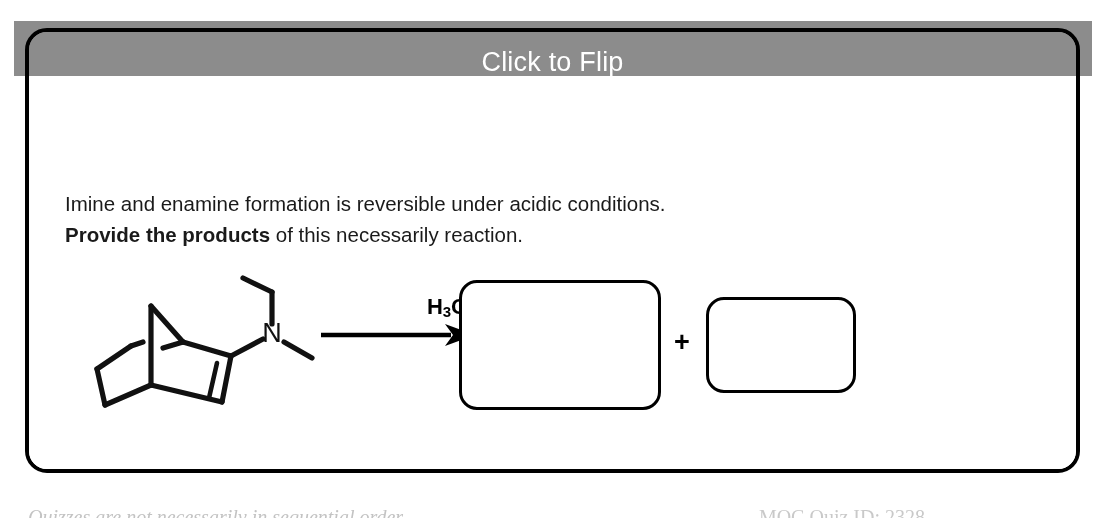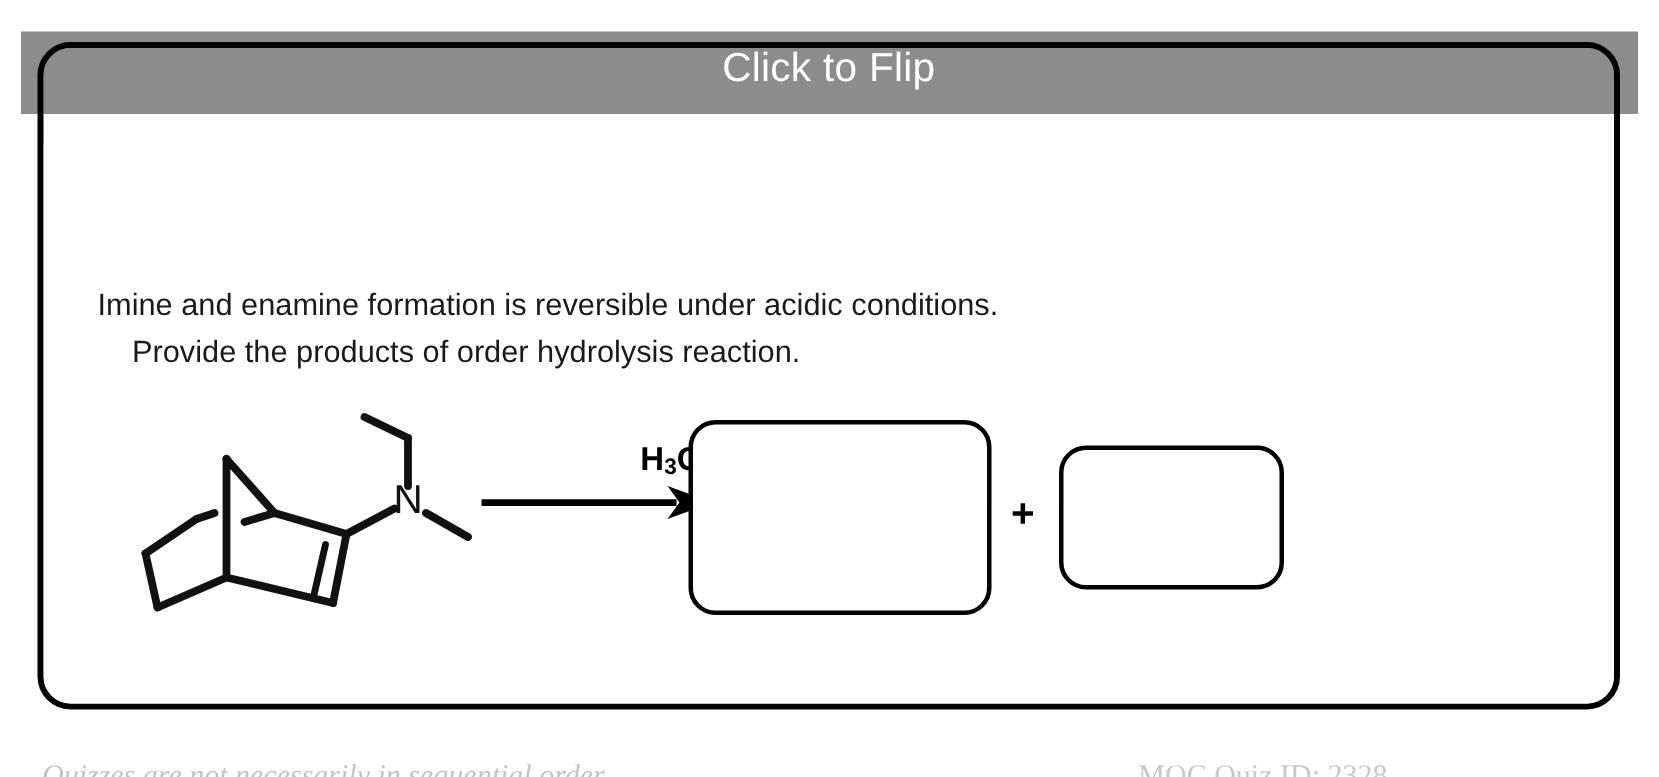--- a/index.html
+++ b/index.html
@@ -48,21 +48,21 @@
     overflow: hidden;
   }
 
   .card-header {
     position: absolute;
     left: 0; top: 0;
     width: 100%;
     height: 44px;
     background: #8c8c8c;
     display: flex;
-    align-items: flex-start;
+    align-items: flex-end;
     justify-content: center;
   }
   .card-header-title {
     color: #ffffff;
     font-size: 27px;
     font-weight: 400;
     letter-spacing: 0.2px;
     line-height: 1;
     font-family: "Liberation Sans", sans-serif;
   }
@@ -80,21 +80,21 @@
   
   .prompt {
     position: absolute;
     left: 36px;
     top: 112px;
     font-size: 20.5px;
     color: #1a1a1a;
     line-height: 31px;
     white-space: nowrap;
   }
-  .prompt .line2-bold { font-weight: 400; margin-left: 23px; }
+  .prompt .line2-bold { font-weight: 700; }
 
   
   .scheme {
     position: absolute;
     left: 0;
     top: 196px;
     width: 100%;
     height: 190px;
   }
 
@@ -196,21 +196,21 @@
   <div class="card">
 
     <div class="card-header">
       <span class="card-header-title">Click to Flip</span>
     </div>
 
     <div class="card-body">
 
       <div class="prompt">
         <div>Imine and enamine formation is reversible under acidic conditions.</div>
-        <div><span class="line2-bold">Provide the products</span><span> of order hydrolysis reaction.</span></div>
+        <div><span class="line2-bold">Provide the products</span><span> of this necessarily reaction.</span></div>
       </div>
 
       <div class="scheme">
 
         <div class="structure-left">
           <svg width="250" height="160" viewBox="0 0 250 160">
             <g fill="none" stroke="#111111" stroke-width="5.2" stroke-linecap="round" stroke-linejoin="round">
 
               <line x1="86" y1="34" x2="86" y2="113"></line>
 

